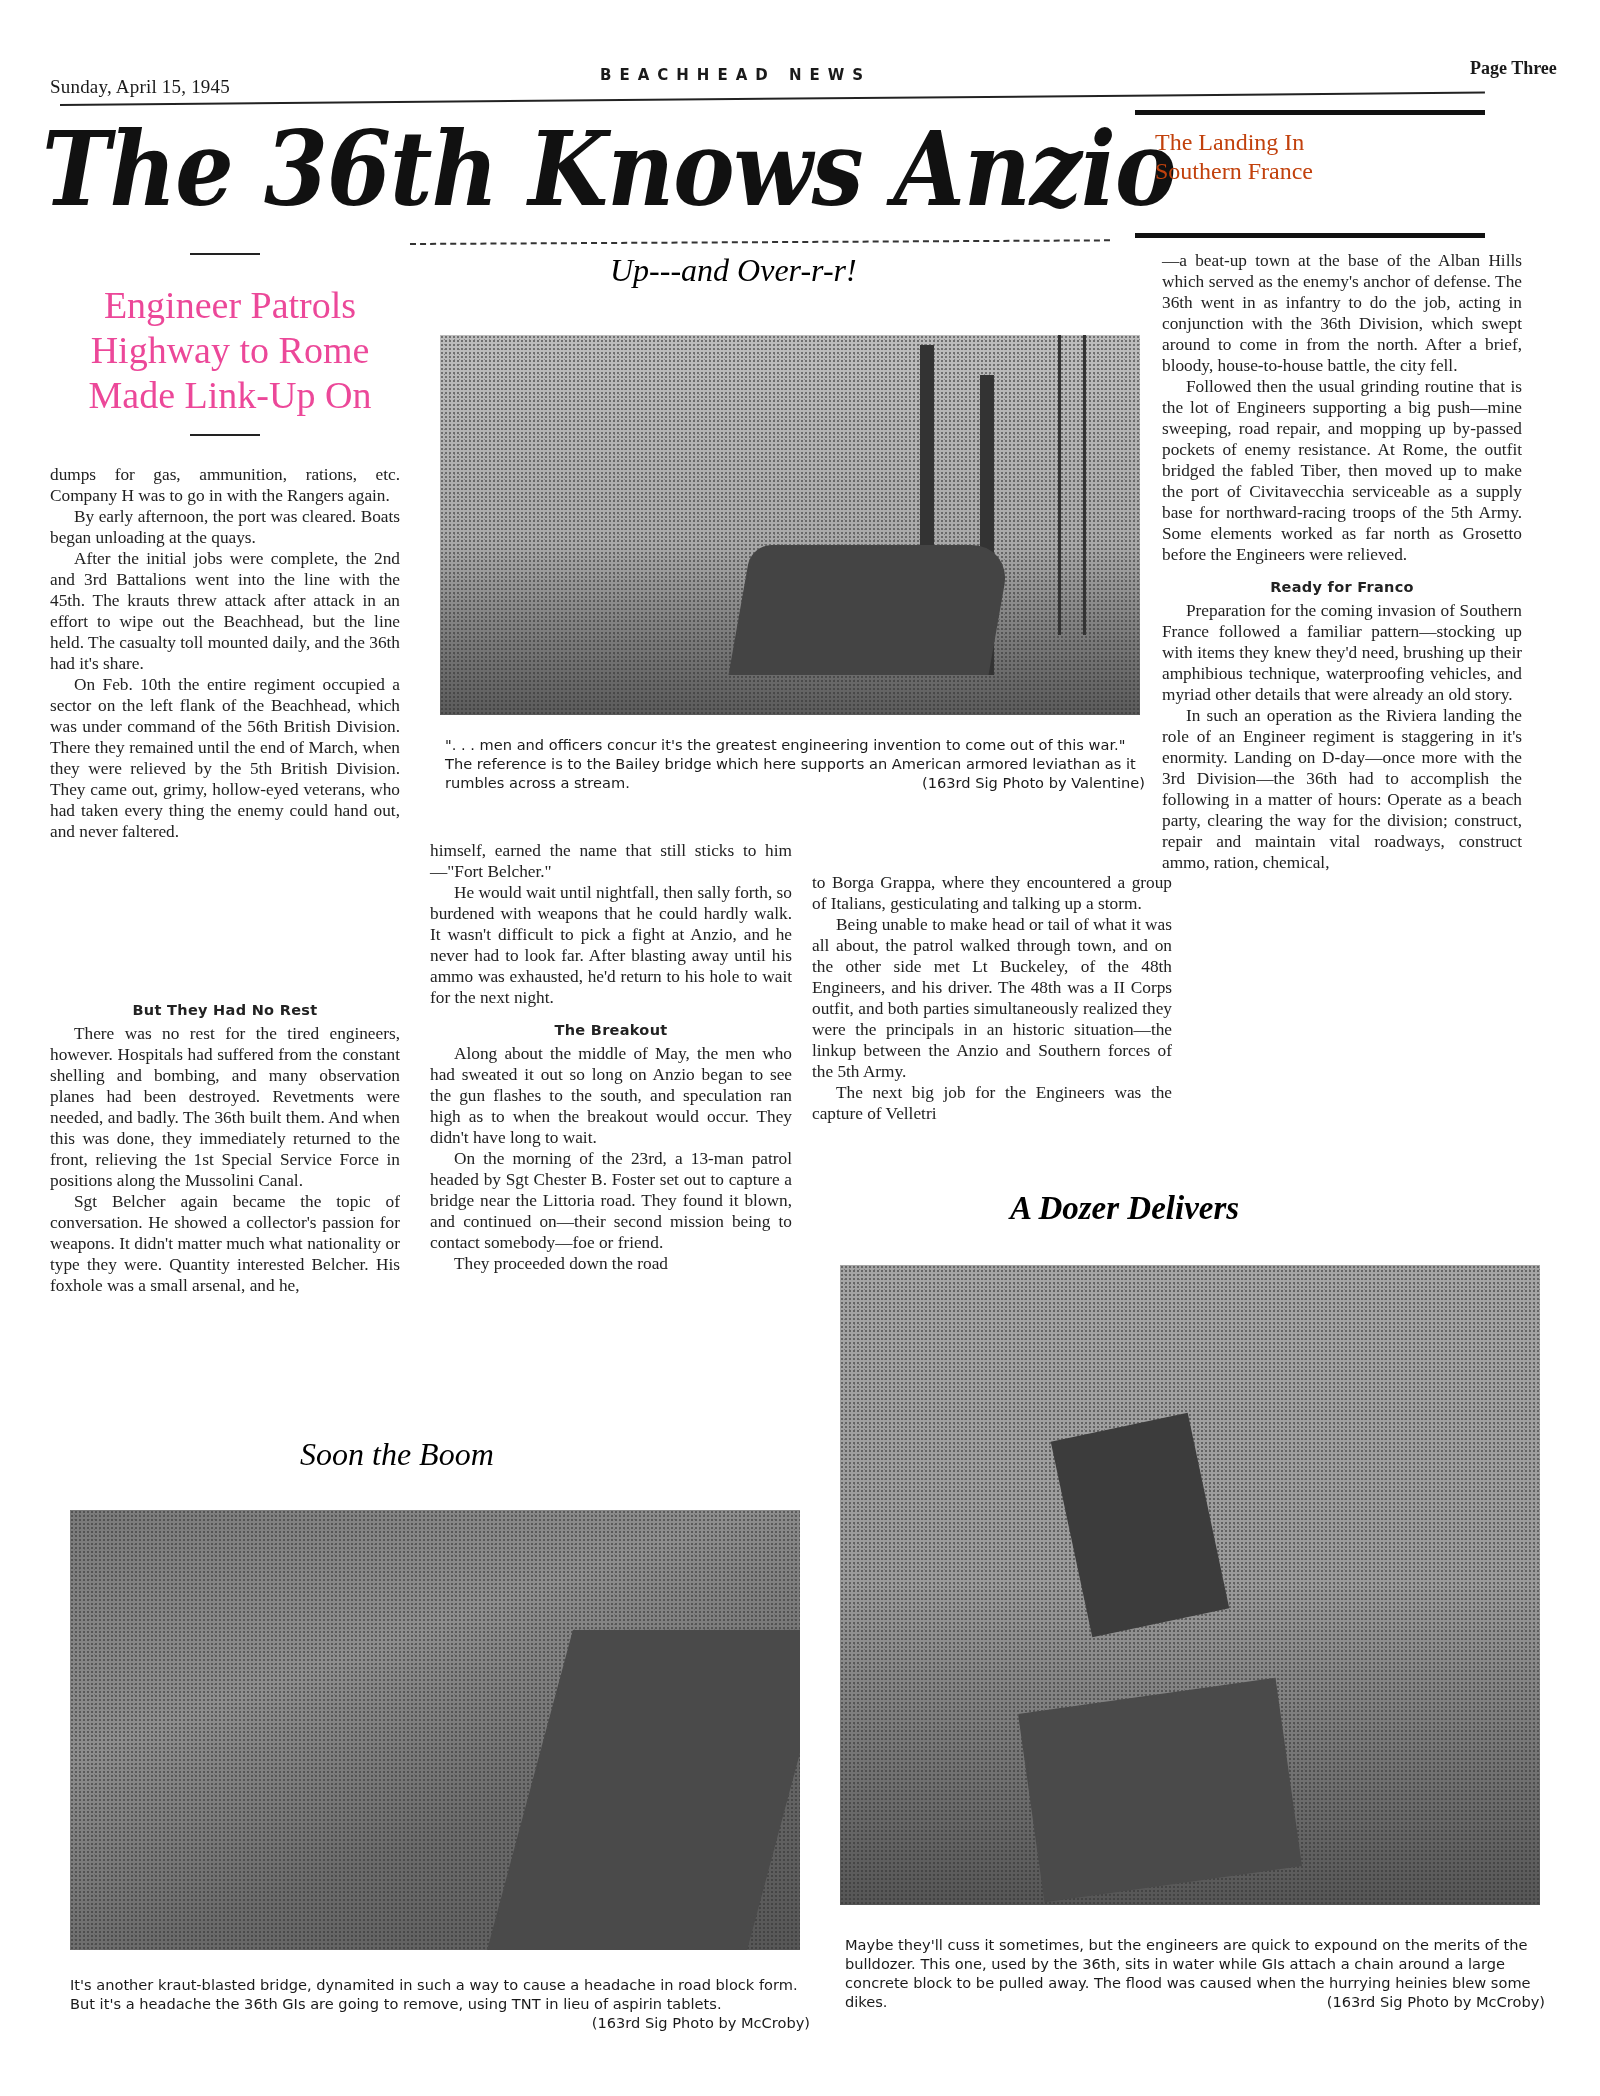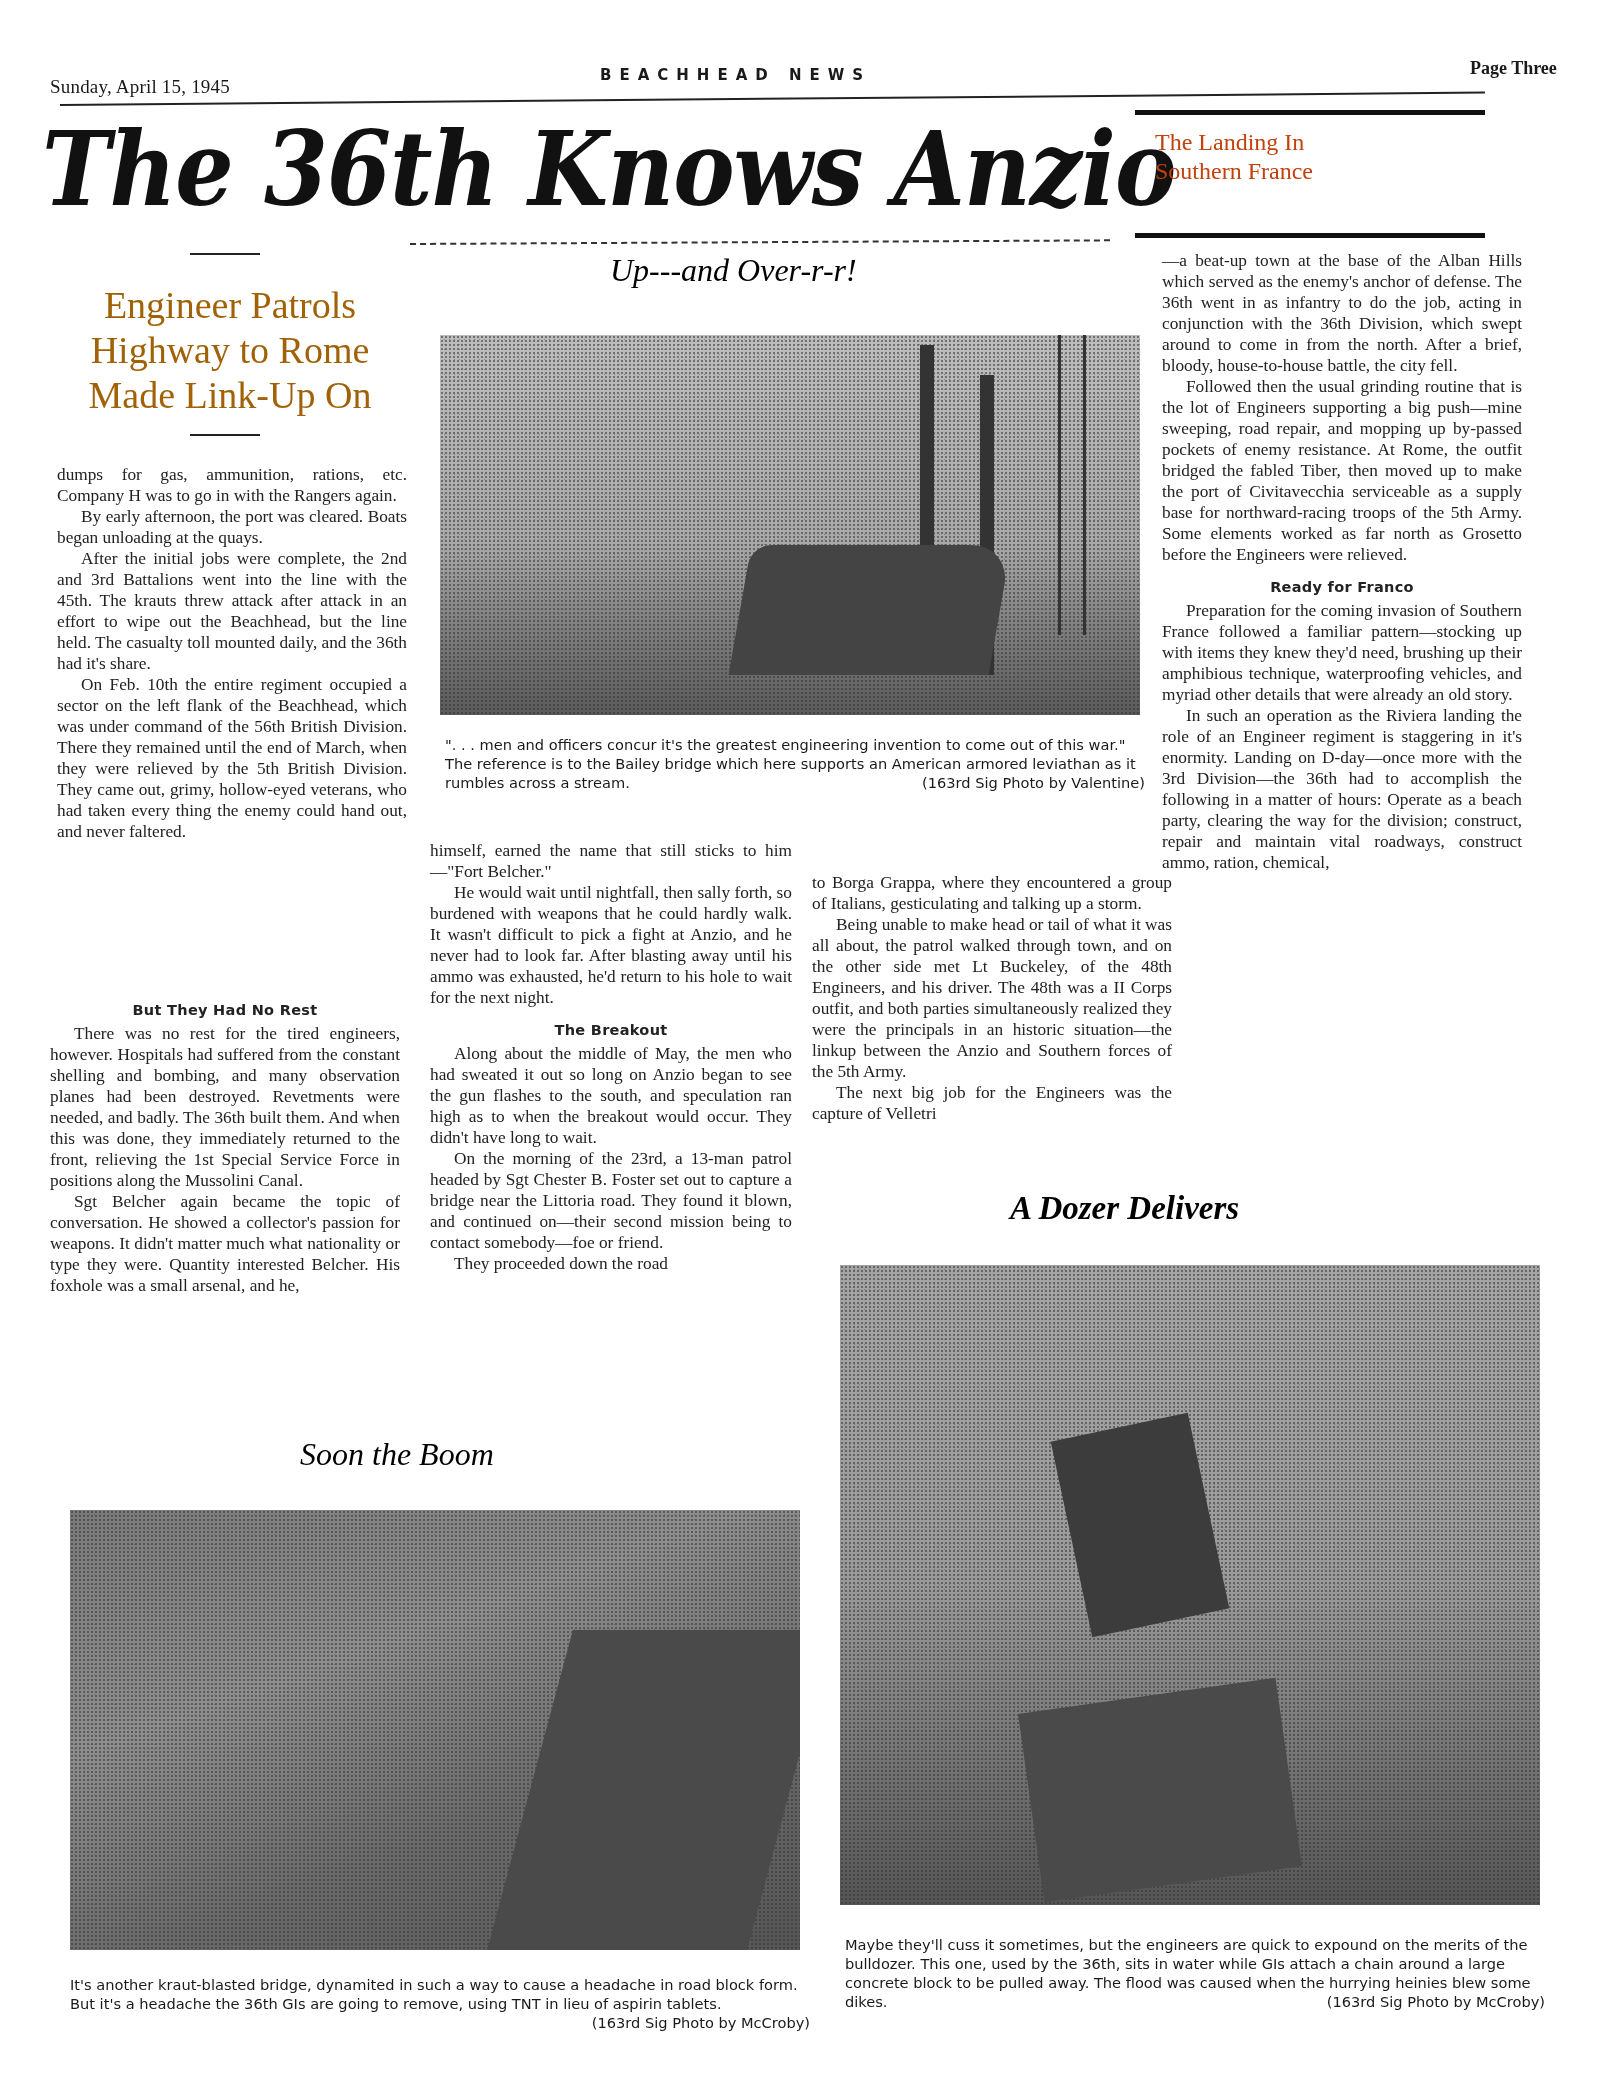--- a/index.html
+++ b/index.html
@@ -15,29 +15,29 @@
   .rule-top { left: 60px; top: 104px; width: 1425px; height: 0; border-top: 2px solid #222; transform: rotate(-0.5deg); transform-origin: left; }
   .rule-right-top { left: 1135px; top: 110px; width: 350px; height: 5px; background: #111; }
 
   .main-headline { left: 42px; top: 118px; font-family: "DejaVu Serif", serif; font-style: italic; font-weight: bold; font-size: 92px; letter-spacing: -1px; transform: scaleY(1.12); transform-origin: left top; line-height: 1; color: #111; }
   .side-headline { left: 1155px; top: 128px; width: 330px; font-family: "Liberation Serif", serif; font-size: 24px; line-height: 1.2; color: #c2410c; }
   .rule-right-bot { left: 1135px; top: 233px; width: 350px; height: 5px; background: #111; }
   .rule-under-head { left: 410px; top: 243px; width: 700px; height: 0; border-top: 2px dashed #333; transform: rotate(-0.3deg); transform-origin: left; }
 
   
   .short-rule { height: 2px; background: #222; }
-  .article-head { left: 45px; top: 283px; width: 370px; text-align: center; font-family: "Liberation Serif", serif; font-size: 38px; line-height: 1.18; color: #a16207; }
+  .article-head { left: 45px; top: 283px; width: 370px; text-align: center; font-family: "Liberation Serif", serif; font-size: 38px; line-height: 1.18; color: #ec4899; }
 
   
   .col { font-family: "Liberation Serif", serif; font-size: 17.3px; line-height: 21px; text-align: justify; color: #222; }
   .col p { text-indent: 24px; }
   .col p.noindent { text-indent: 0; }
   .col h4 { font-family: "DejaVu Sans", sans-serif; font-size: 14.5px; font-weight: bold; text-align: center; margin: 12px 0 2px; letter-spacing: 0.3px; }
 
-  .col-1 { left: 50px; top: 464px; width: 350px; margin-left: 7px; }
+  .col-1 { left: 50px; top: 464px; width: 350px; }
   .col-1b { left: 50px; top: 988px; width: 350px; }
   .col-2 { left: 430px; top: 840px; width: 362px; }
   .col-3 { left: 812px; top: 840px; width: 360px; margin-top: 32px; }
   .col-4 { left: 1162px; top: 250px; width: 360px; }
 
   .photo-title { font-family: "Liberation Serif", serif; font-style: italic; font-size: 32px; color: #000000; }
   .pt-1 { left: 610px; top: 252px; }
   .pt-2 { left: 300px; top: 1436px; }
   .pt-3 { left: 1010px; top: 1190px; font-weight: bold; font-size: 33px; }
 

